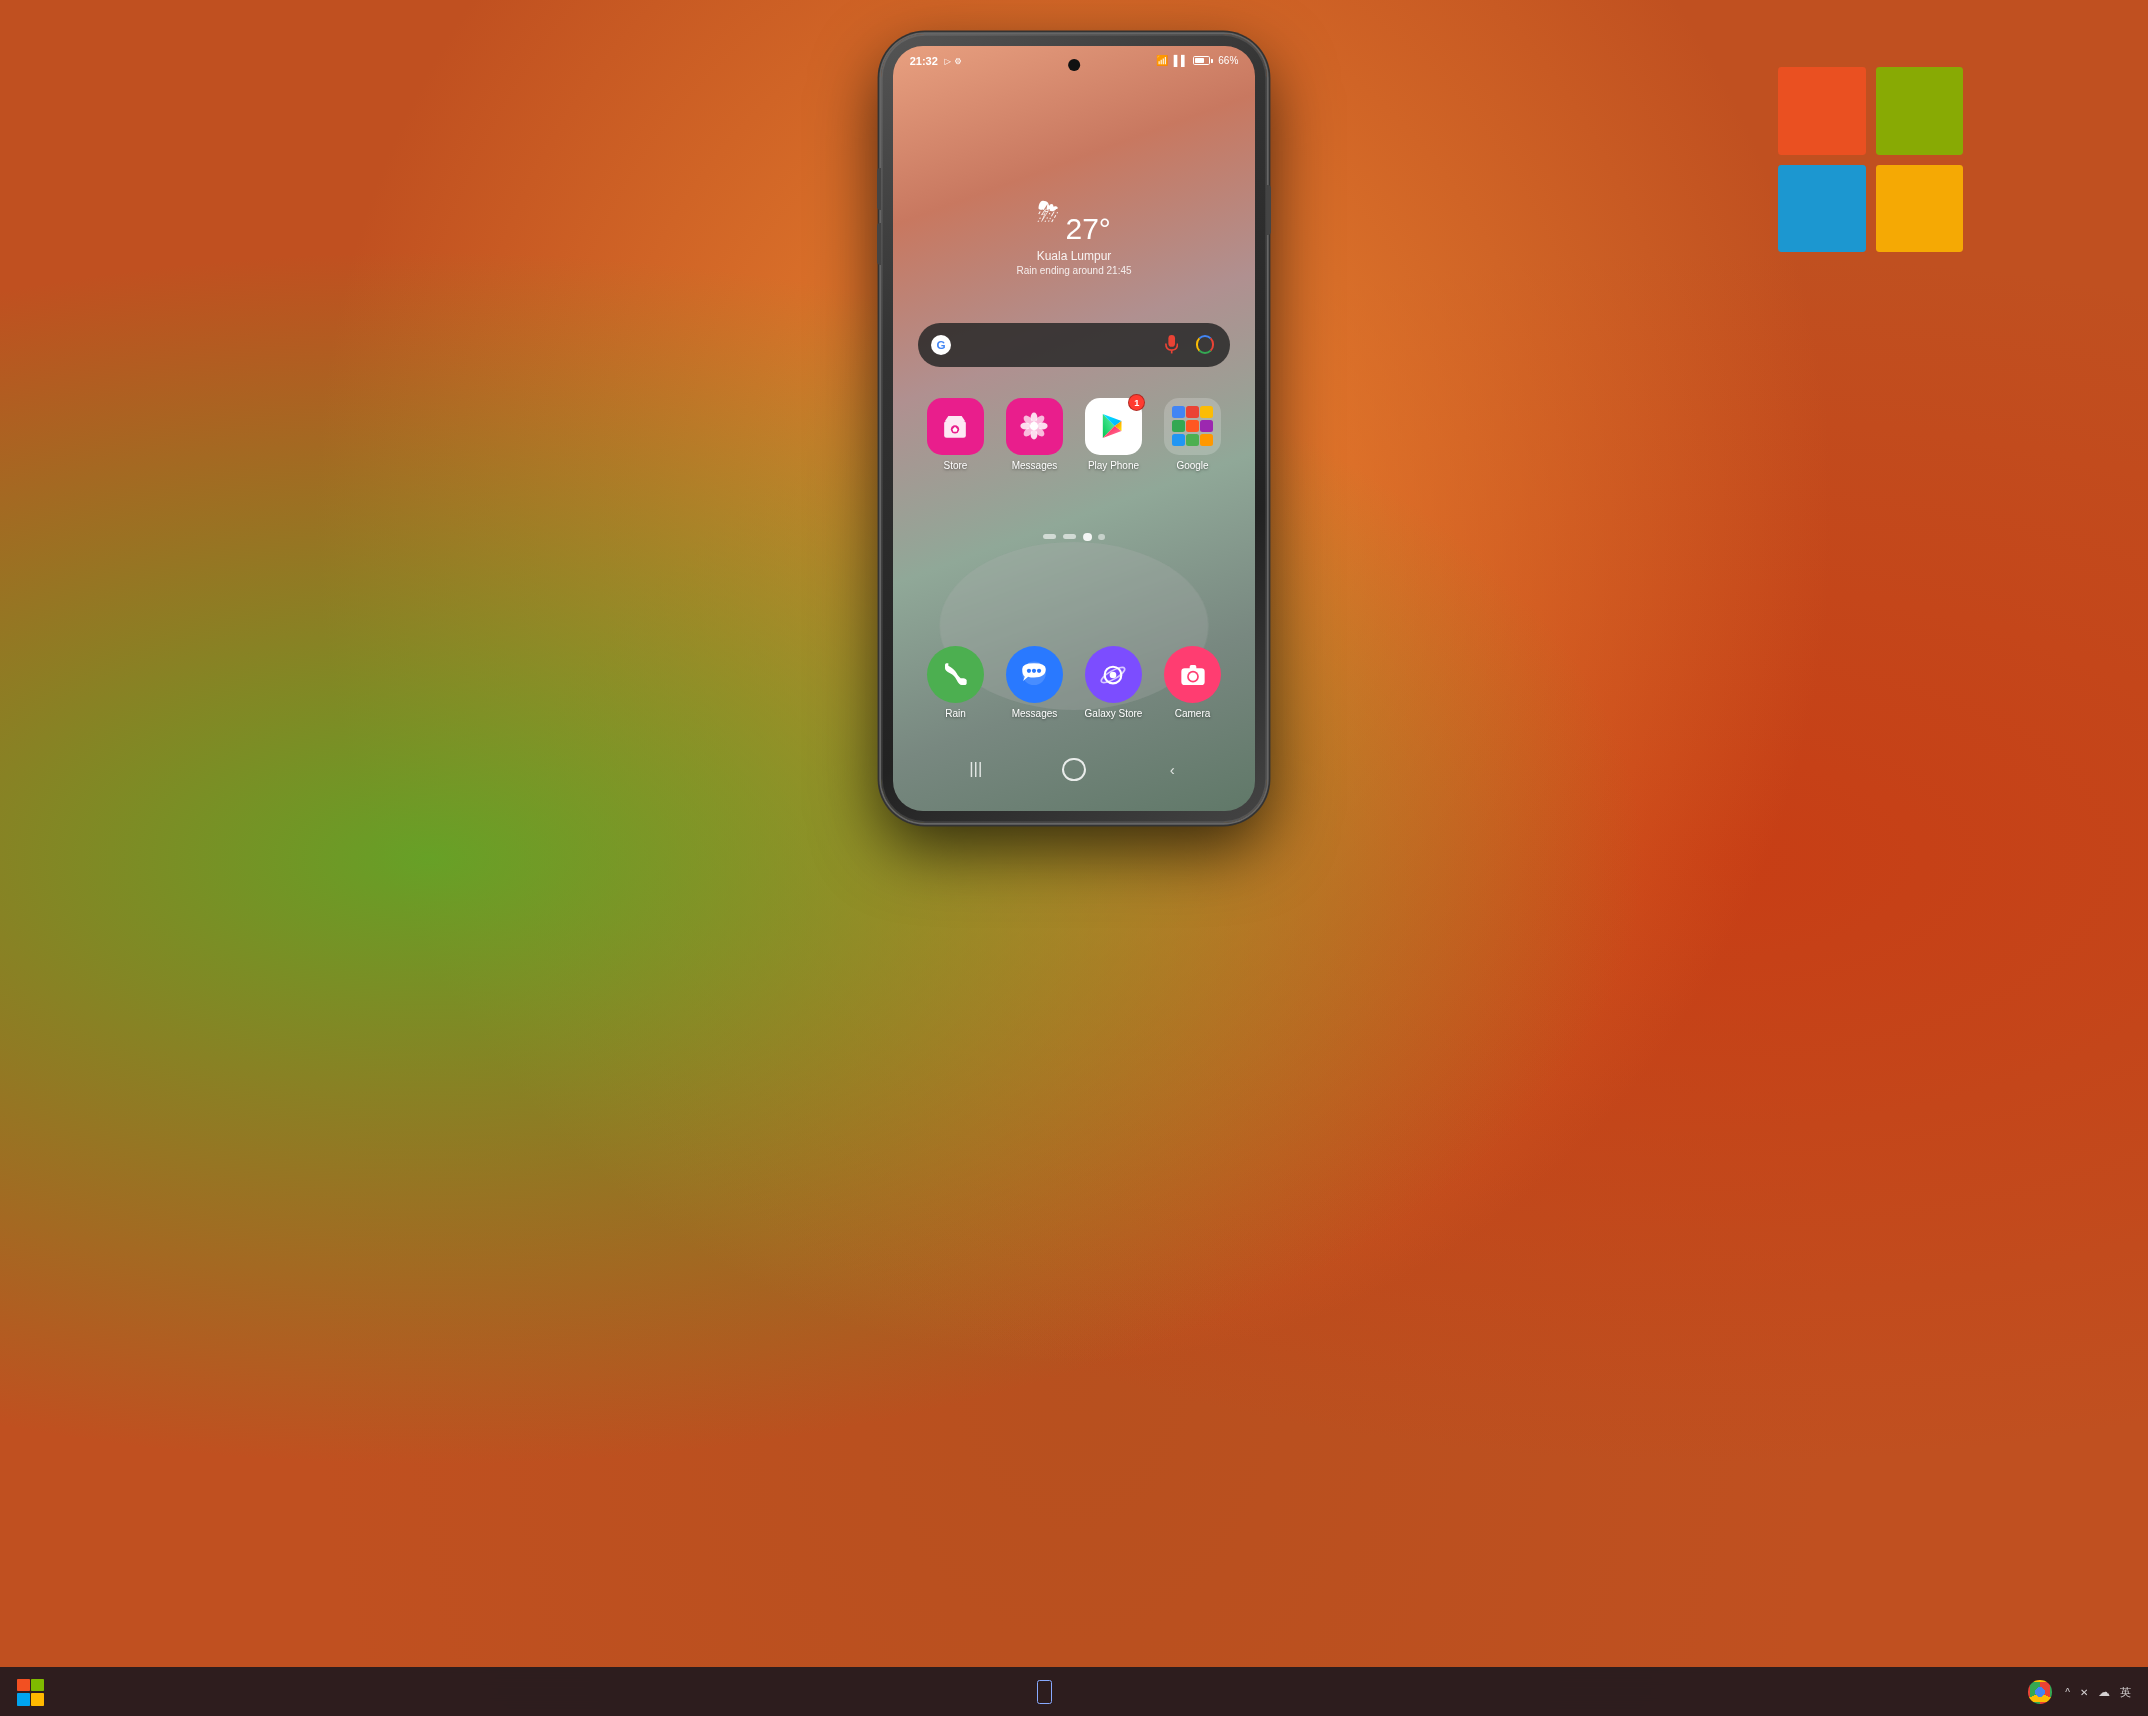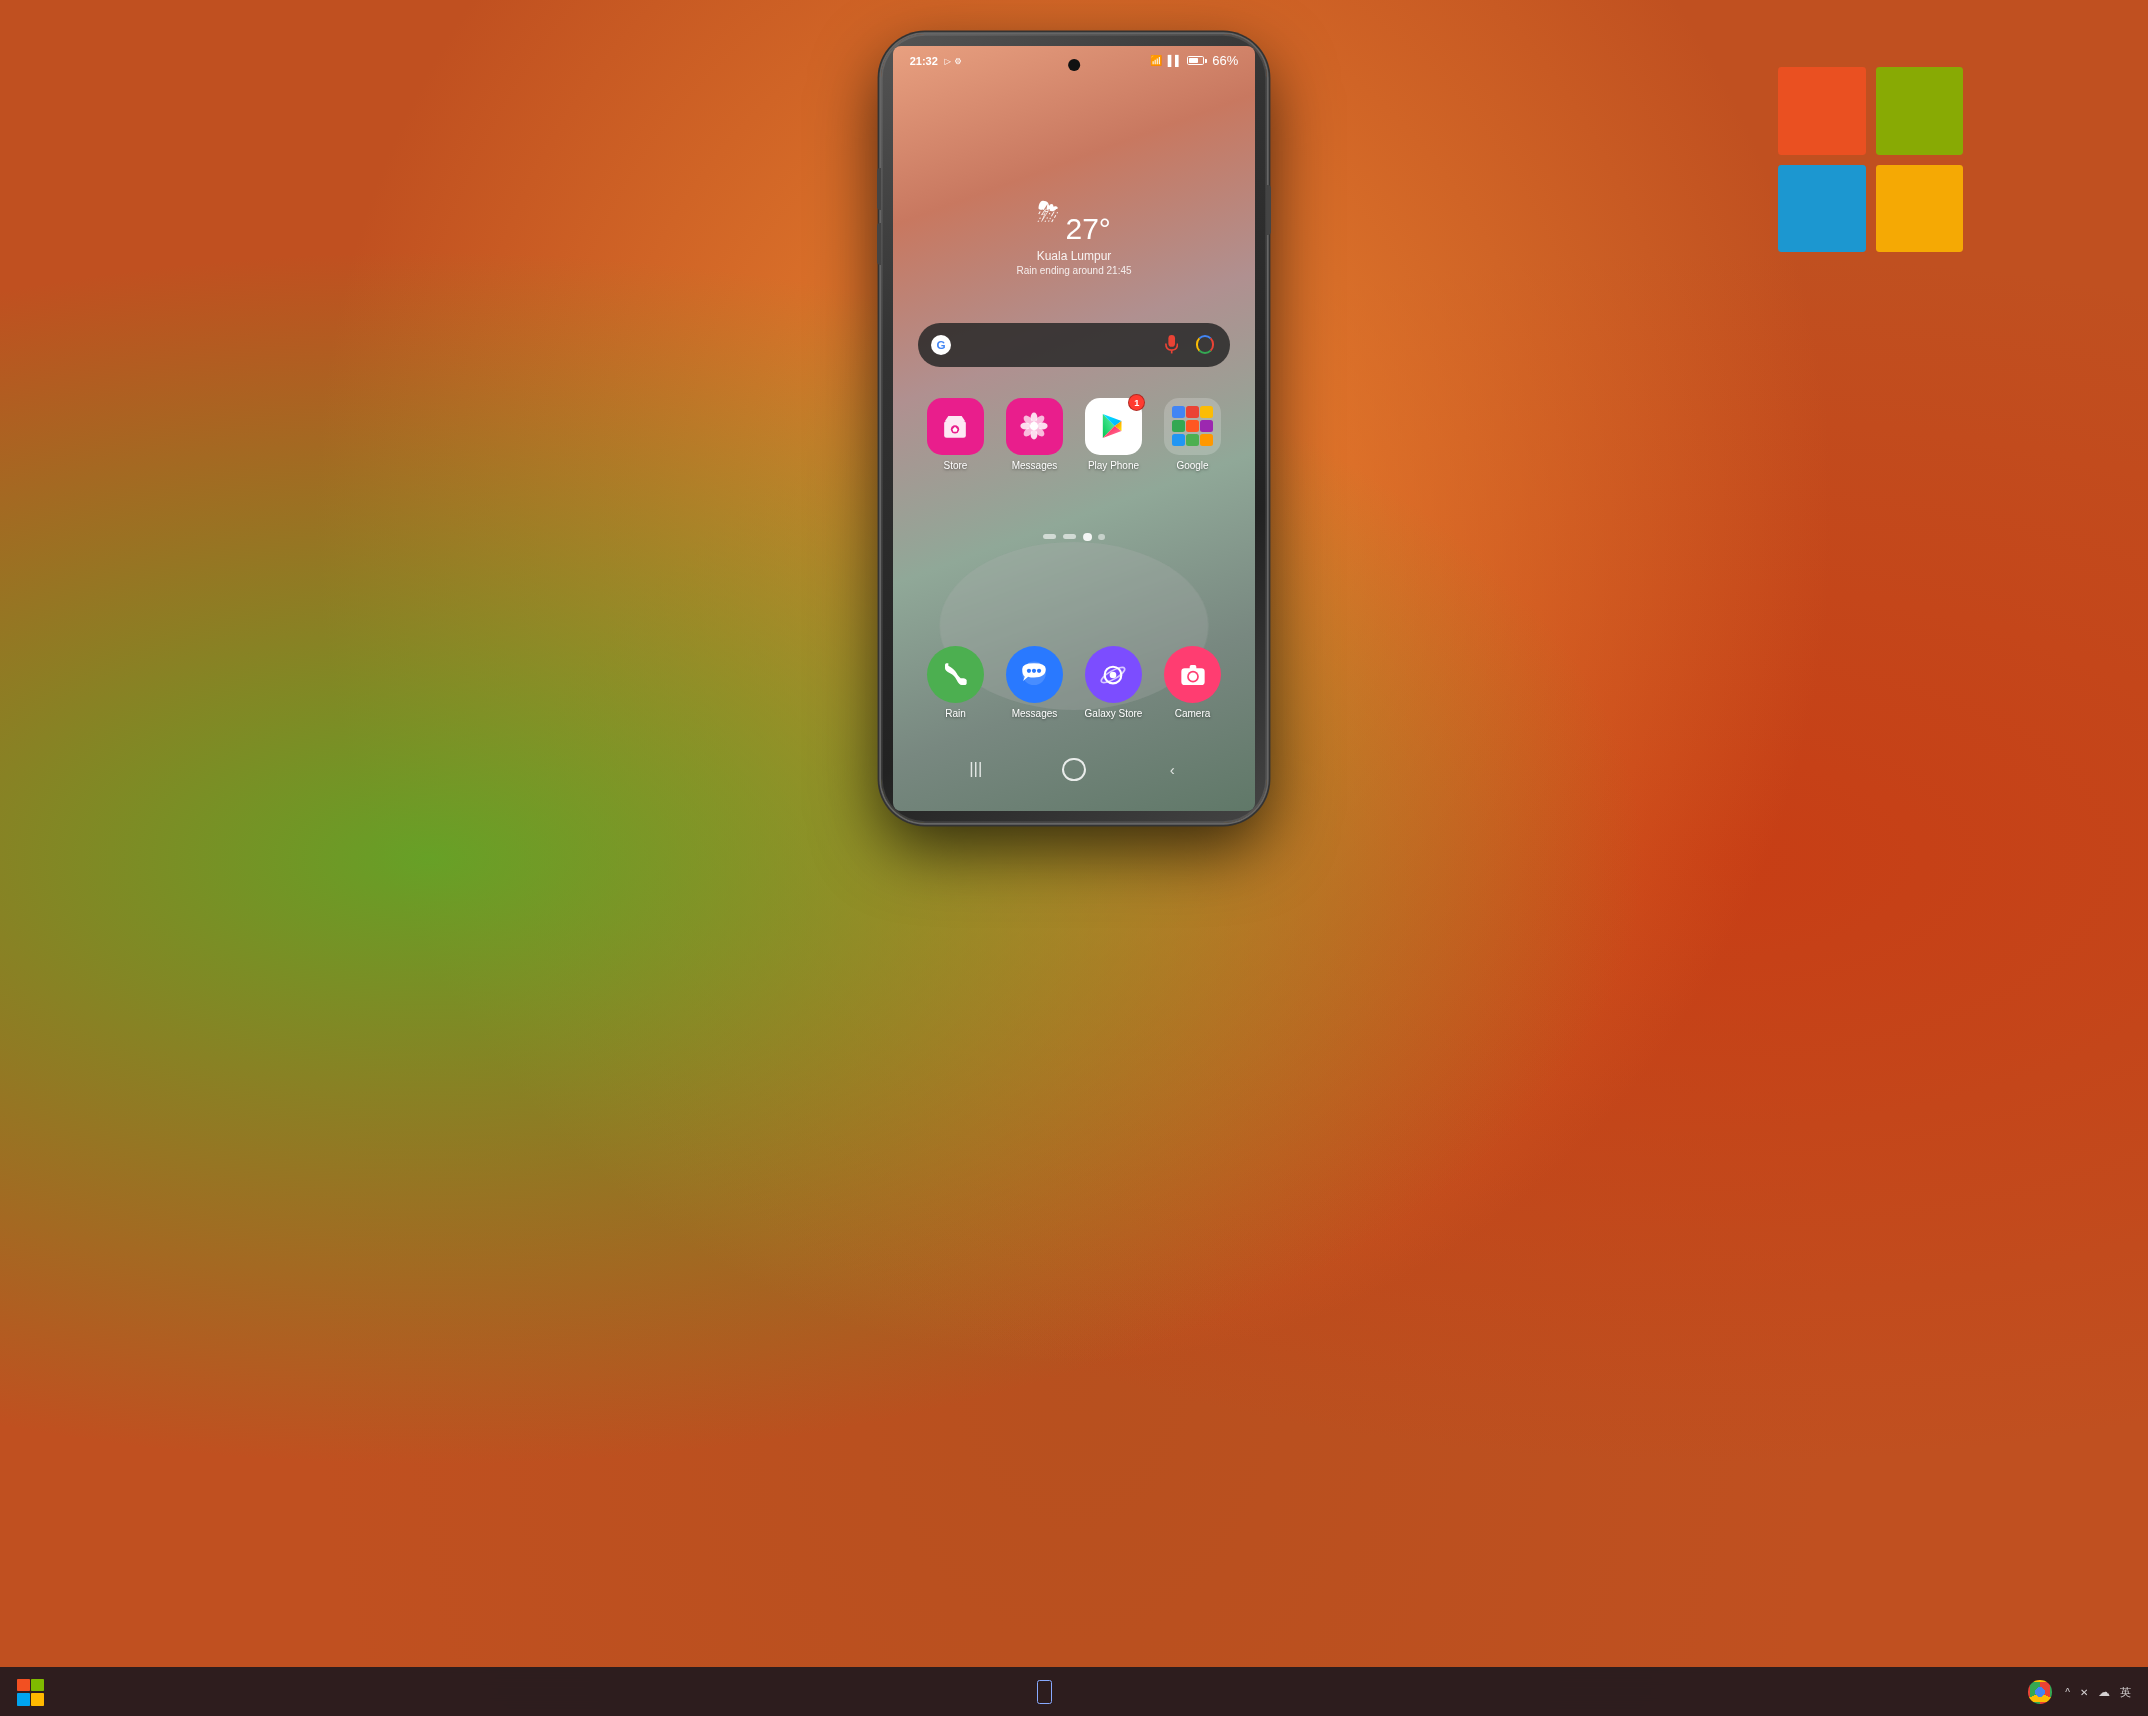--- a/index.html
+++ b/index.html
@@ -191,21 +191,21 @@
       border-radius: 3.4px 0 0 3.4px;
     }
 
     
     .phone-screen {
       position: absolute;
       top: 11.7px;
       left: 11.7px;
       right: 11.7px;
       bottom: 11.7px;
-      border-radius: 8px;
+      border-radius: 30px;
       overflow: hidden;
       background: linear-gradient(160deg, 
         #e8a080 0%, 
         #c87860 20%,
         #b09090 40%,
         #90a898 60%,
         #788880 80%,
         #607868 100%);
     }
 
@@ -577,21 +577,21 @@
         </div>
         <div class="status-right">
           <span style="font-size:10px;">📶</span>
           <span style="font-size:10px;">▌▌</span>
           <div class="battery-bar">
             <div class="battery-body">
               <div class="battery-fill"></div>
             </div>
             <div class="battery-tip"></div>
           </div>
-          <span style="font-size:13px; color:white;text-align:center;">66%</span>
+          <span style="font-size:10px; color:white;text-align:center;">66%</span>
         </div>
       </div>
 
       <div class="weather-widget">
         <div class="weather-top">
           <span class="weather-icon">⛈</span>
           <span class="weather-temp">27°</span>
         </div>
         <div class="weather-city">Kuala Lumpur</div>
         <div class="weather-desc">Rain ending around 21:45</div>

